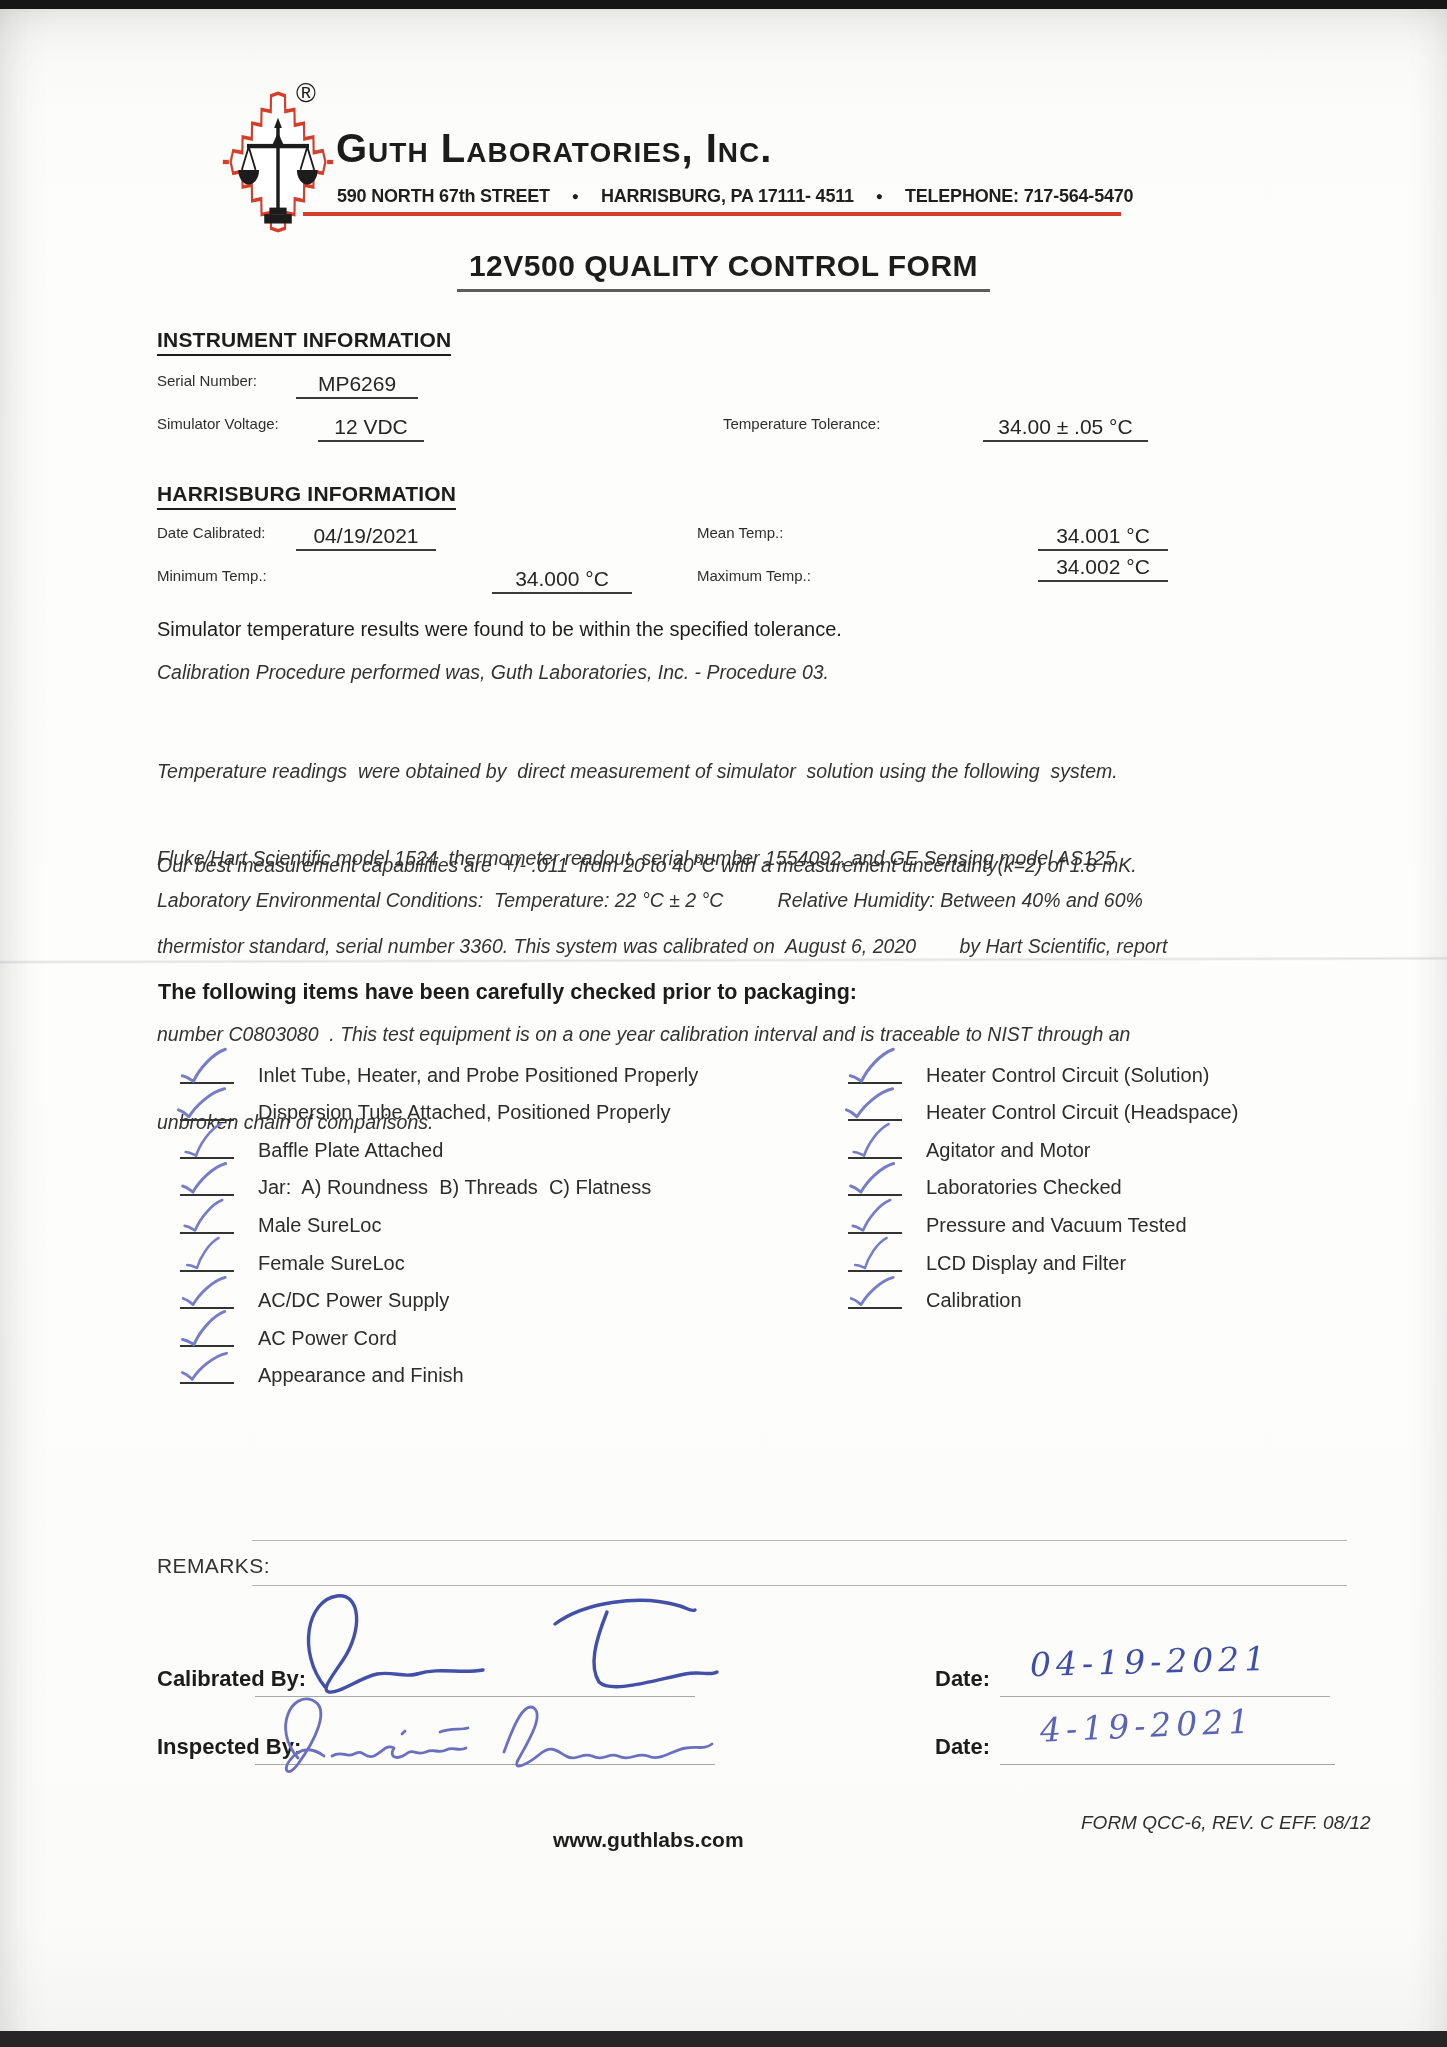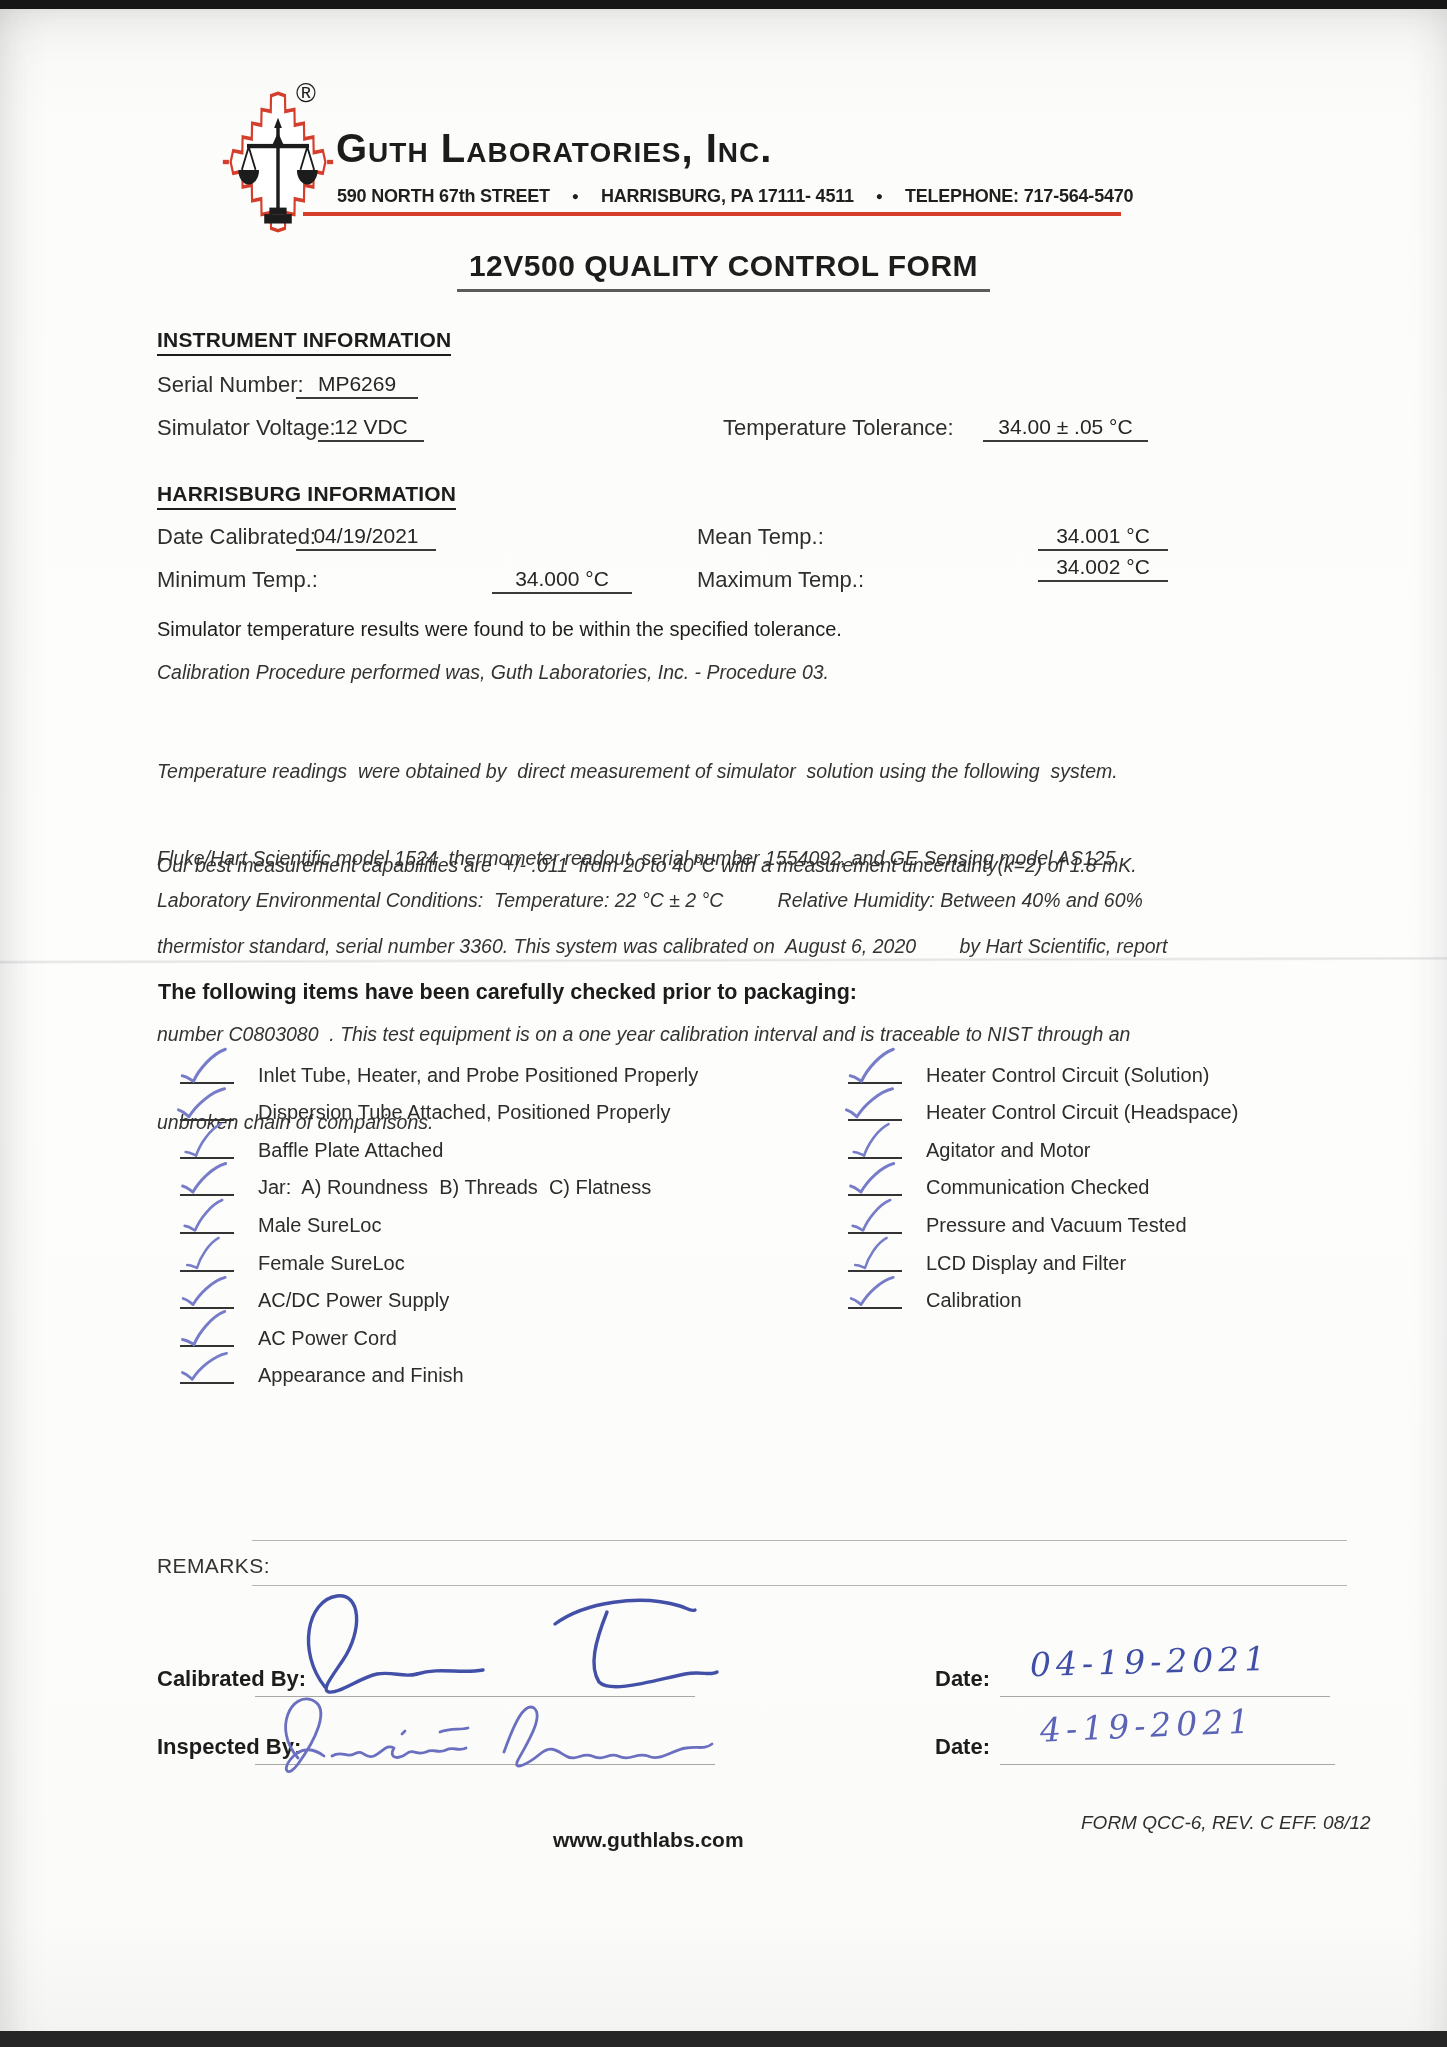--- a/index.html
+++ b/index.html
@@ -46,21 +46,21 @@
   .title-wrap { position:absolute; left:0; right:0; top:249px; text-align:center; }
   .title-wrap span {
     display:inline-block; font-size:30px; font-weight:bold; letter-spacing:.5px; color:#1d1d1d;
     border-bottom:3px solid #5c5c5c; padding:0 12px 6px;
   }
 
   .hd {
     position:absolute; font-size:21px; font-weight:bold; color:#1d1d1d;
     border-bottom:2.5px solid #1d1d1d; padding-bottom:2px; letter-spacing:.2px; white-space:nowrap;
   }
-  .lbl { position:absolute; font-size:22px; color:#2e2e2e; white-space:nowrap; }
+  .lbl { position:absolute; font-size:15px; color:#2e2e2e; white-space:nowrap; }
   .val {
     position:absolute; font-size:21px; color:#262626; text-align:center;
     border-bottom:2px solid #3b3b3b; padding-bottom:1px; white-space:nowrap;
   }
   .bold-line { position:absolute; font-size:20px; font-weight:normal; color:#1d1d1d; white-space:nowrap; }
   .it { position:absolute; font-size:19.5px; font-style:italic; color:#333; white-space:pre; }
   .it-block { position:absolute; font-size:19.5px; font-style:italic; color:#333; line-height:29.3px; white-space:pre; }
 
   
   .chk-hd { position:absolute; font-size:21.5px; font-weight:bold; color:#1c1c1c; white-space:nowrap; }
@@ -272,21 +272,21 @@
           </svg>
         </span>
       <span class="check-label">Agitator and Motor</span>
     </div>
     <div class="check-row">
       <span class="checkline">
           <svg class="tick" viewBox="0 0 54 42">
             <path d="M6,28 C11,29 14,32 17,34 C23,22 37,7 50,3"></path>
           </svg>
         </span>
-      <span class="check-label">Communication Checked</span>
+      <span class="check-label">Laboratories Checked</span>
     </div>
     <div class="check-row">
       <span class="checkline">
           <svg class="tick" viewBox="0 0 54 42">
             <path d="M6,28 C11,29 14,32 17,34 C23,22 37,7 50,3"></path>
           </svg>
         </span>
       <span class="check-label">Pressure and Vacuum Tested</span>
     </div>
     <div class="check-row">

